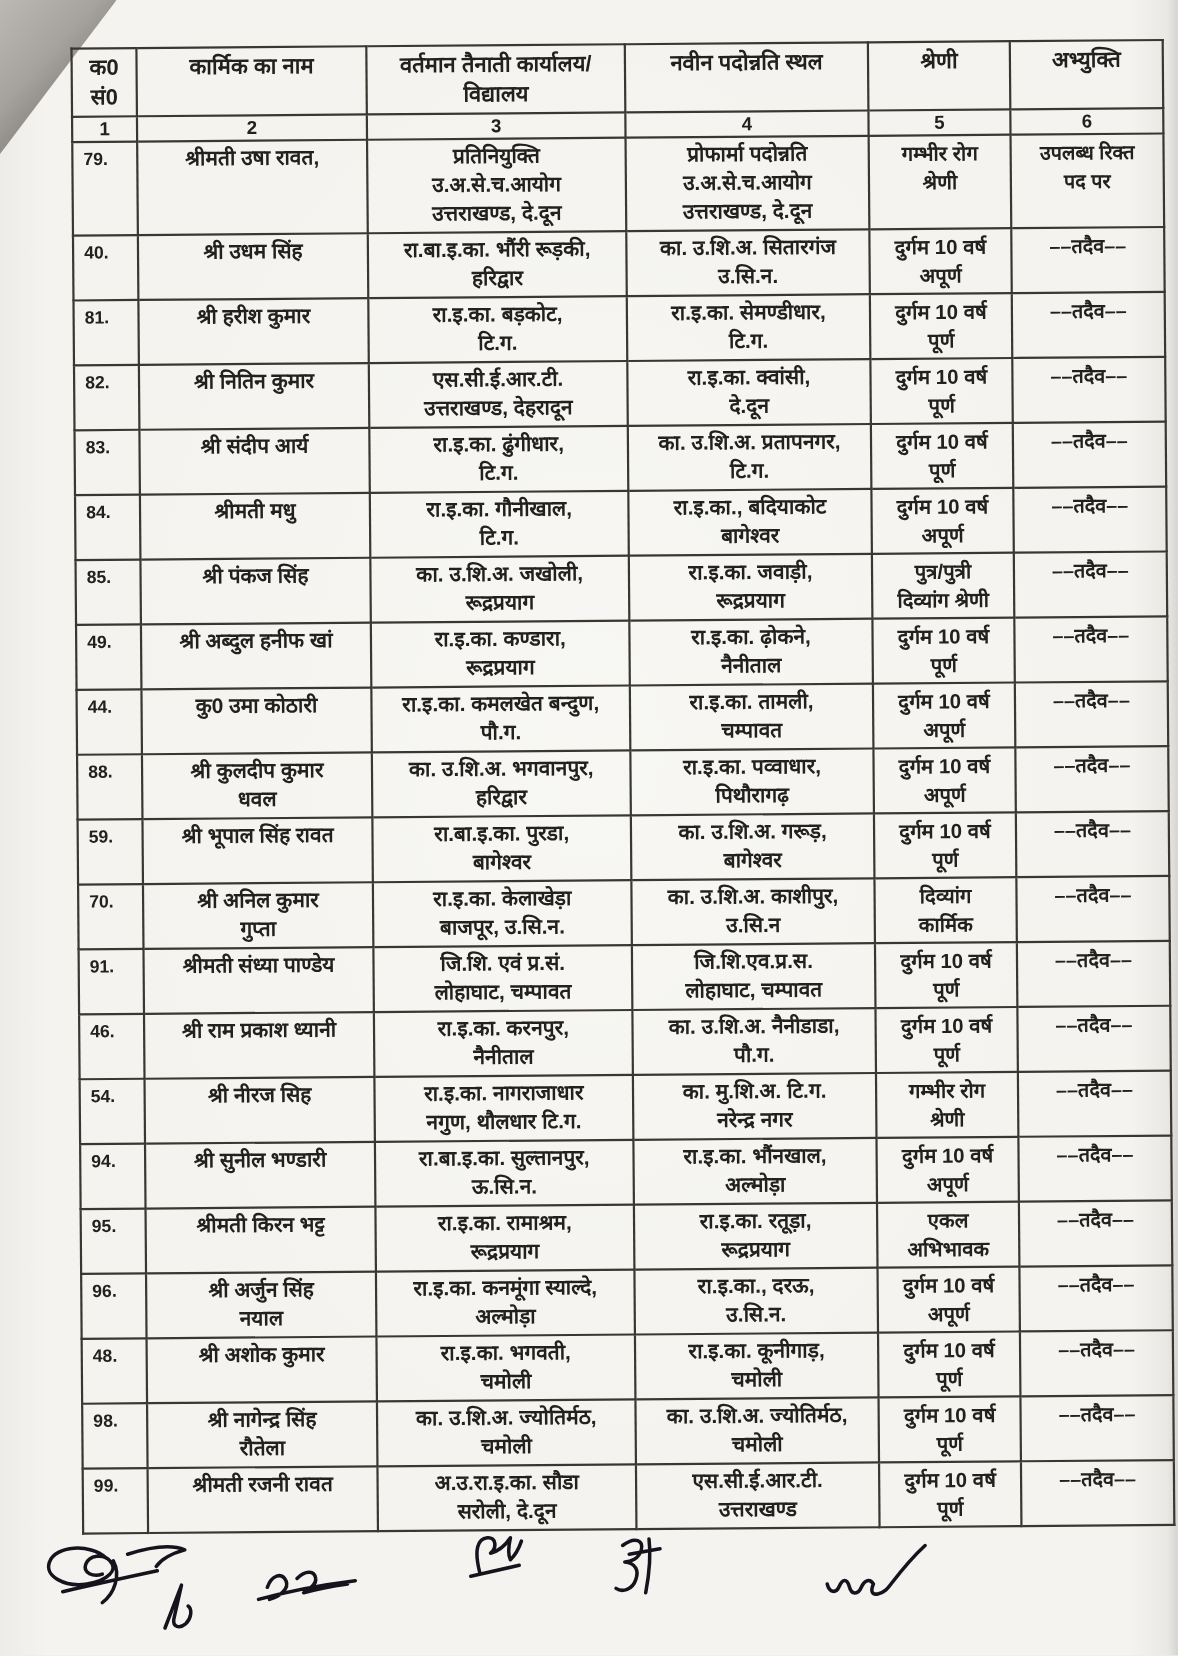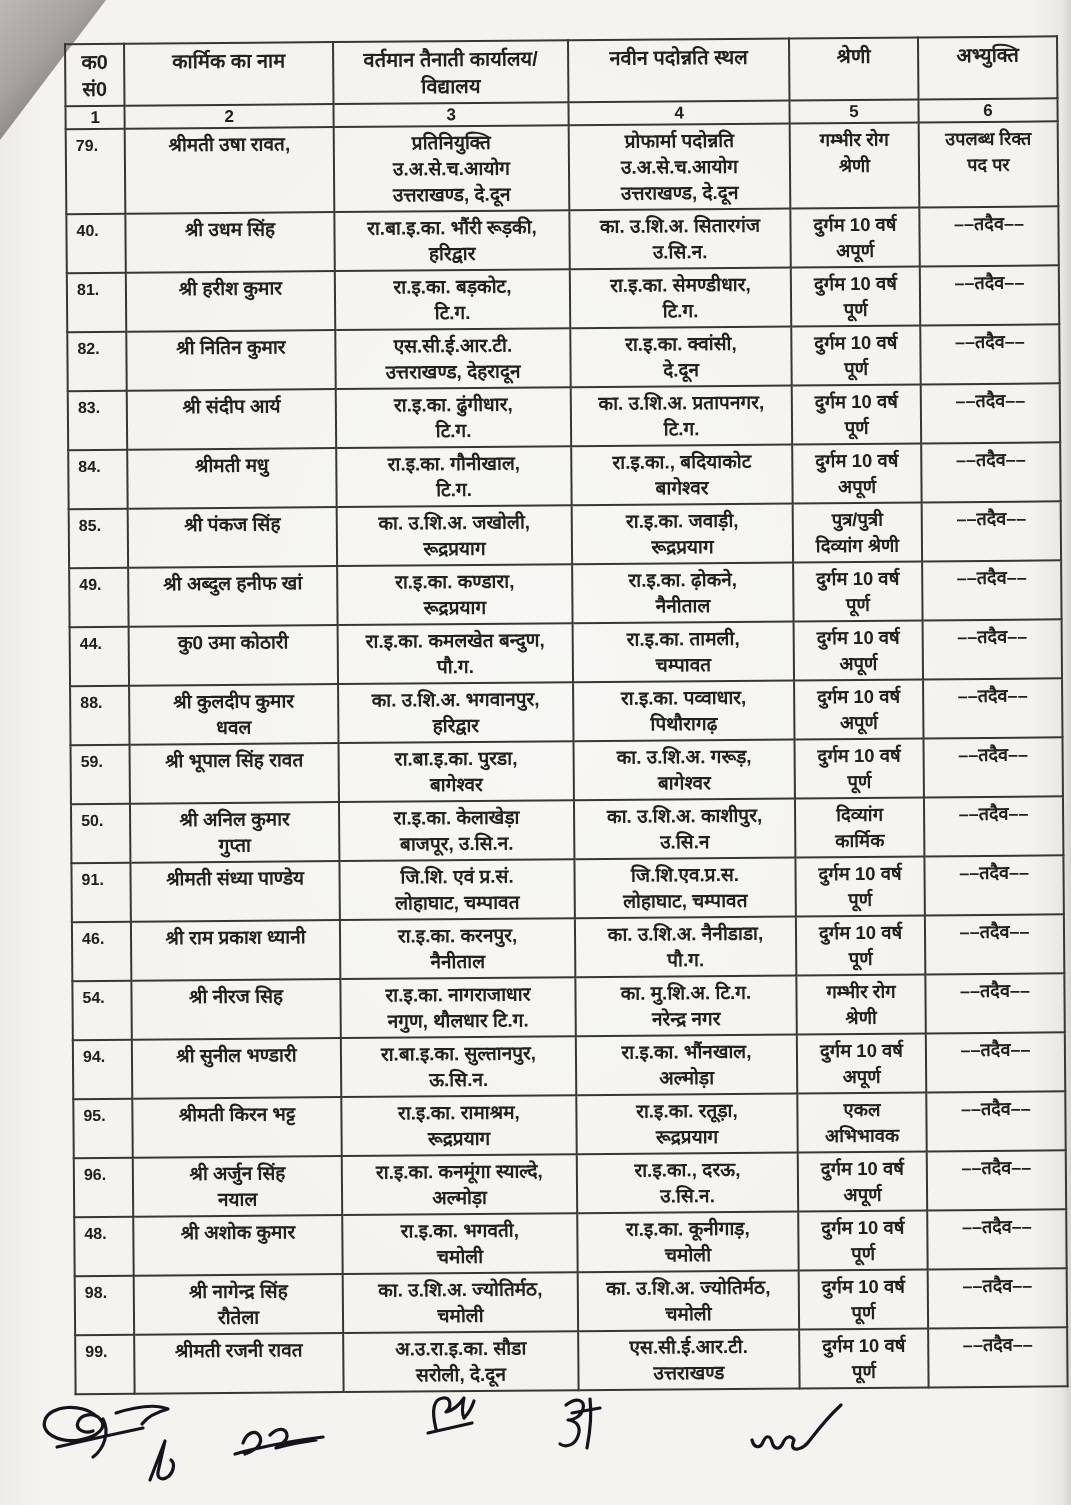--- a/index.html
+++ b/index.html
@@ -219,21 +219,21 @@
           <td class="c1">श्री भूपाल सिंह रावत</td>
           <td class="c2">रा.बा.इ.का. पुरडा,
 बागेश्वर</td>
           <td class="c3">का. उ.शि.अ. गरूड़,
 बागेश्वर</td>
           <td class="c4">दुर्गम 10 वर्ष
 पूर्ण</td>
           <td class="c5">––तदैव––</td>
         </tr>
         <tr>
-          <td class="c0">50.</td>
+          <td class="c0">70.</td>
           <td class="c1">श्री अनिल कुमार
 गुप्ता</td>
           <td class="c2">रा.इ.का. केलाखेड़ा
 बाजपूर, उ.सि.न.</td>
           <td class="c3">का. उ.शि.अ. काशीपुर,
 उ.सि.न</td>
           <td class="c4">दिव्यांग
 कार्मिक</td>
           <td class="c5">––तदैव––</td>
         </tr>

